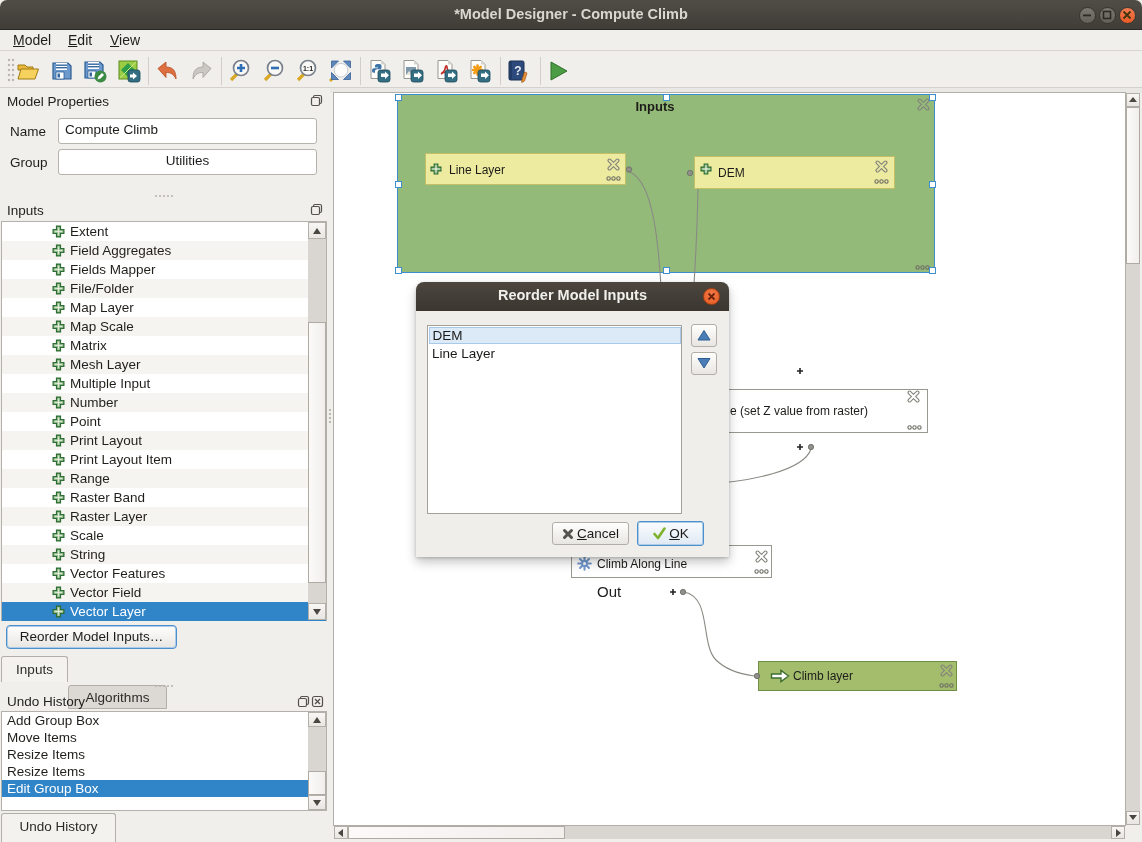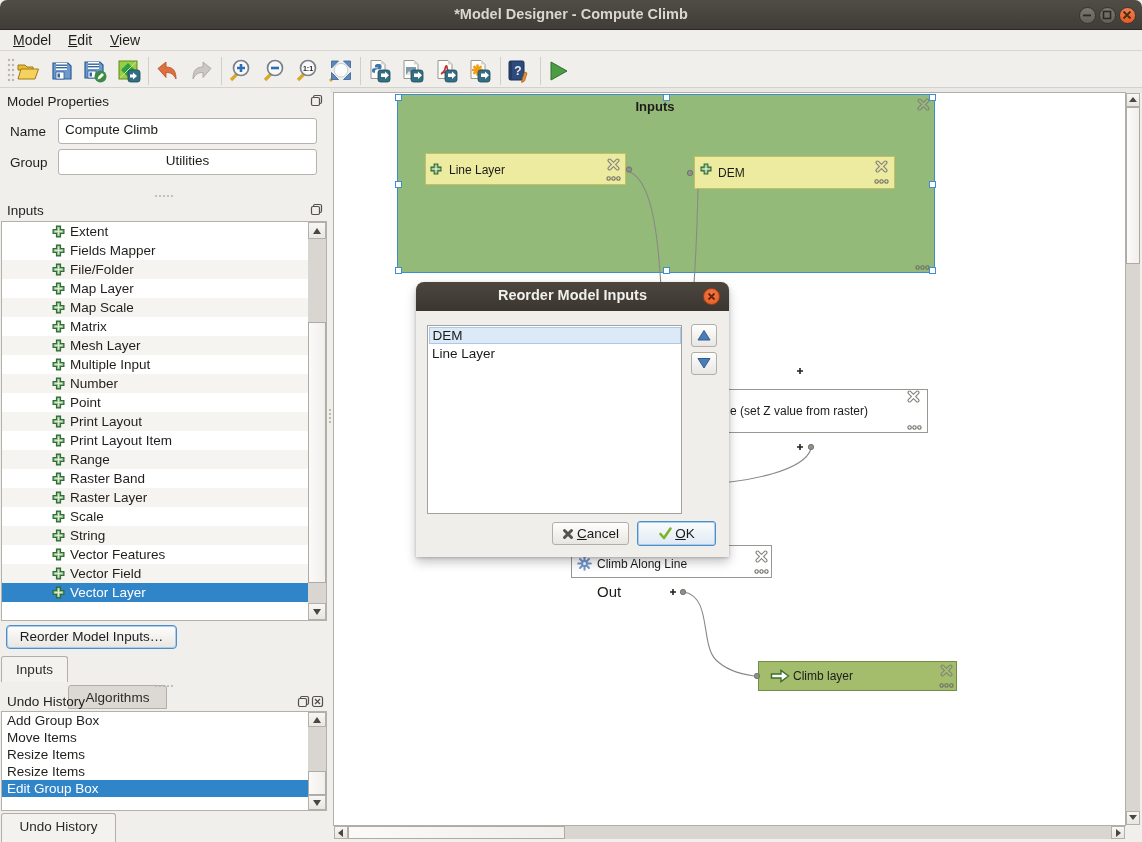--- a/index.html
+++ b/index.html
@@ -273,20 +273,27 @@
         <rect x="3.5" y="1.5" width="8" height="8" rx="1.5" fill="none" stroke="#55524d" stroke-width="1.2"></rect>
         <rect x="1.5" y="3.5" width="8" height="8" rx="1.5" fill="#f1efeb" stroke="#55524d" stroke-width="1.2"></rect>
       </svg>
     <div class="listbox" style="left:1px;top:221px;width:326px;height:400px;" id="inputlist">
       <div class="lrow">
           <svg class="plus" viewBox="0 0 13 13">
             <path d="M4.6 1.2 h3.8 v3.4 h3.4 v3.8 H8.4 v3.4 H4.6 V8.4 H1.2 V4.6 h3.4 z" fill="#e9f2e4" stroke="#2e6e35" stroke-width="1.4"></path>
             <path d="M5.6 2.2 h1.8 v3.4 h3.4 v1.8 H7.4 v3.4 H5.6 V7.4 H2.2 V5.6 h3.4 z" fill="none" stroke="#7fae78" stroke-width="0.8"></path>
           </svg>
           <span class="ltext">Extent</span>
+        </div>
+      <div class="lrow alt">
+          <svg class="plus" viewBox="0 0 13 13">
+            <path d="M4.6 1.2 h3.8 v3.4 h3.4 v3.8 H8.4 v3.4 H4.6 V8.4 H1.2 V4.6 h3.4 z" fill="#e9f2e4" stroke="#2e6e35" stroke-width="1.4"></path>
+            <path d="M5.6 2.2 h1.8 v3.4 h3.4 v1.8 H7.4 v3.4 H5.6 V7.4 H2.2 V5.6 h3.4 z" fill="none" stroke="#7fae78" stroke-width="0.8"></path>
+          </svg>
+          <span class="ltext">Field Aggregates</span>
         </div>
       <div class="lrow">
           <svg class="plus" viewBox="0 0 13 13">
             <path d="M4.6 1.2 h3.8 v3.4 h3.4 v3.8 H8.4 v3.4 H4.6 V8.4 H1.2 V4.6 h3.4 z" fill="#e9f2e4" stroke="#2e6e35" stroke-width="1.4"></path>
             <path d="M5.6 2.2 h1.8 v3.4 h3.4 v1.8 H7.4 v3.4 H5.6 V7.4 H2.2 V5.6 h3.4 z" fill="none" stroke="#7fae78" stroke-width="0.8"></path>
           </svg>
           <span class="ltext">Fields Mapper</span>
         </div>
       <div class="lrow alt">
           <svg class="plus" viewBox="0 0 13 13">
@@ -650,18 +657,18 @@
     </div>
     <div class="btn" style="left:275px;top:70px;width:26px;height:23px;">
       <svg width="24" height="21">
           <path d="M12 15 L18 5.5 H6 z" fill="#4a7db5" stroke="#2d5d94" stroke-width="1"></path>
         </svg>
     </div>
     <div class="btn" style="left:136px;top:240px;width:77px;height:23px;line-height:21px;">
       <svg style="vertical-align:-2px;margin-right:3px;" width="12" height="12">
           <path d="M2.5 2.5 L9.5 9.5 M9.5 2.5 L2.5 9.5" stroke="#55534e" stroke-width="3" stroke-linecap="round"></path>
         </svg><u>C</u>ancel</div>
-    <div class="btn" style="left:221px;top:239px;width:79px;height:25px;line-height:23px;border:1px solid #4a90cc;box-shadow:0 0 0 1px #aecbe8 inset;background:linear-gradient(#fafcfe,#dfe9f3);">
+    <div class="btn" style="left:221px;top:239px;width:67px;height:25px;line-height:23px;border:1px solid #4a90cc;box-shadow:0 0 0 1px #aecbe8 inset;background:linear-gradient(#fafcfe,#dfe9f3);">
       <svg style="vertical-align:-3px;margin-right:2px;" width="15" height="15">
           <path d="M2.5 8 L6 12 L12.5 2.5" fill="none" stroke="#7db32a" stroke-width="2.6" stroke-linecap="round" stroke-linejoin="round"></path>
         </svg><u>O</u>K</div>
   </div>
 </div>
 
 </body></html>

